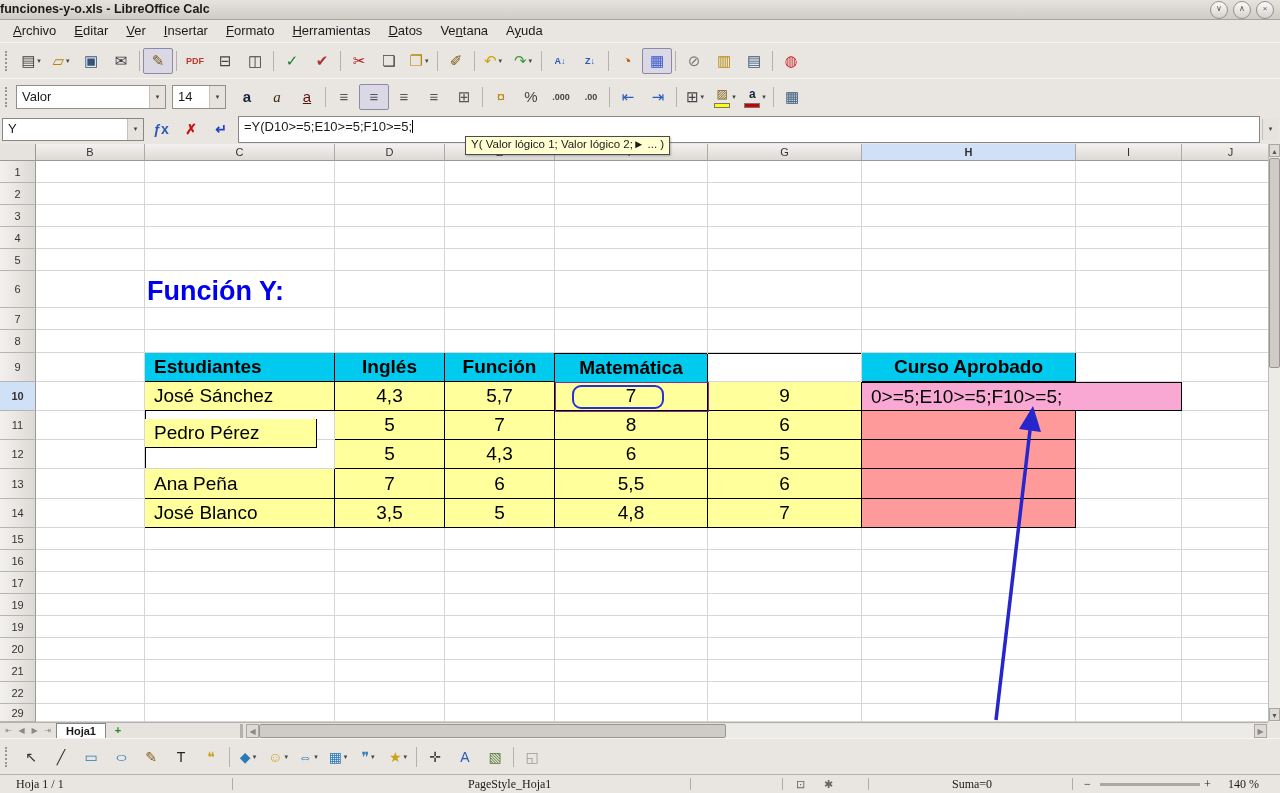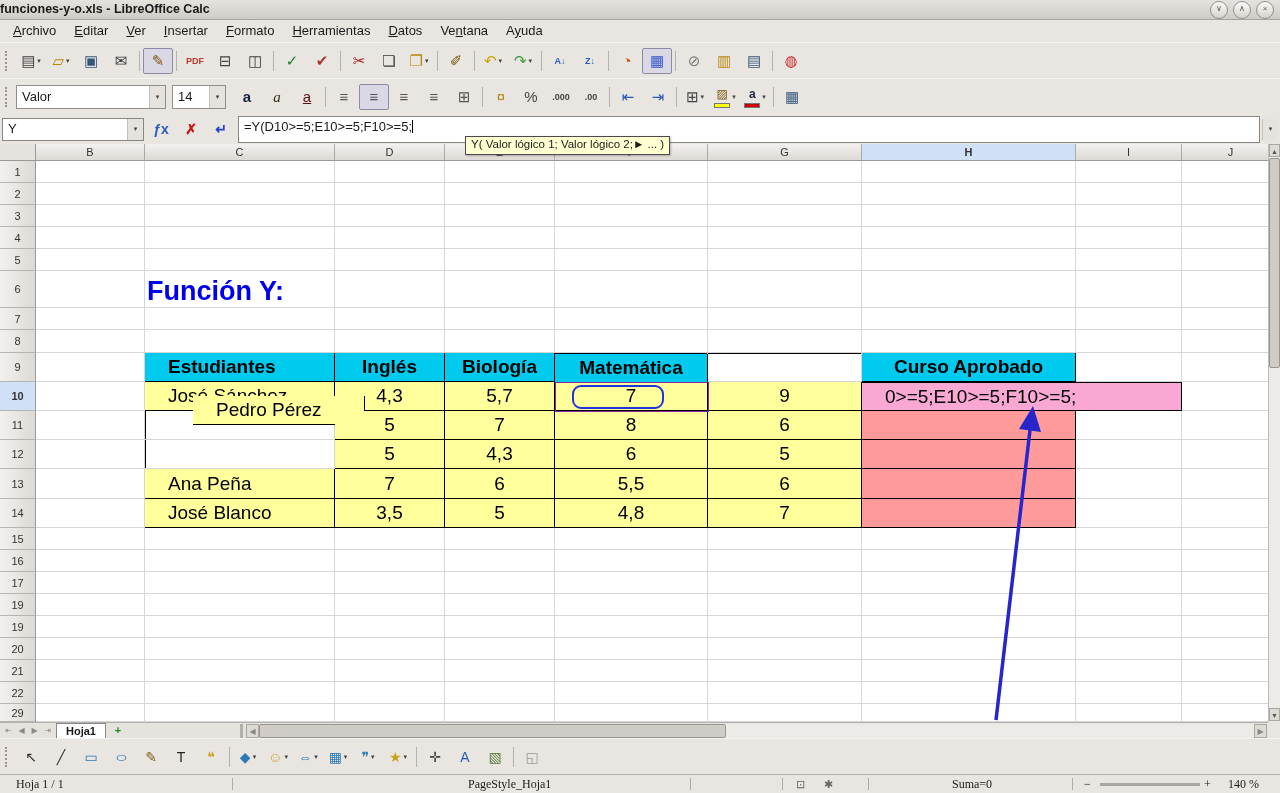--- a/index.html
+++ b/index.html
@@ -65,21 +65,21 @@
   .col-hdr.active{background:#cfe0f7;font-weight:bold;}
   .row-hdr{position:absolute;left:0;width:36px;background:linear-gradient(90deg,#f3f1ef,#ddd9d5);
      border-right:1px solid #999;border-bottom:1px solid #b5b5b5;box-sizing:border-box;
      font-size:11px;display:flex;align-items:center;justify-content:center;color:#333;}
   .row-hdr.active{background:#cfe0f7;font-weight:bold;}
   .vline{position:absolute;width:1px;top:17px;bottom:0;background:#d6d6d6;pointer-events:none;}
   .hline{position:absolute;height:1px;left:36px;right:0;background:#d6d6d6;pointer-events:none;}
   .cell{position:absolute;display:flex;align-items:center;justify-content:center;
      font-size:19px;color:#000;box-sizing:border-box;border-right:1px solid #000;border-bottom:1px solid #000;
      white-space:nowrap;overflow:hidden;}
-  .cell.left{justify-content:flex-start;padding-left:23px;}
+  .cell.left{justify-content:flex-start;padding-left:9px;}
   .cell.th{background:#00cbee;font-weight:bold;}
   .cell.yellow{background:#ffff9c;}
   .cell.pink{background:#ff9a9a;}
   .cell.pink-edit{background:#f9a8d4;border-top:1px solid #000;}
   #table-frame{position:absolute;border-left:1px solid #000;border-top:1px solid #000;box-sizing:border-box;pointer-events:none;}
   #func-title{position:absolute;left:147px;top:130px;font-size:27px;font-weight:bold;color:#0000ee;line-height:34px;}
   #ref-box{position:absolute;left:572px;top:241px;width:92px;height:24px;border:2px solid #2233dd;border-radius:9px;box-sizing:border-box;pointer-events:none;z-index:5;}
   #f10-outline{position:absolute;left:555px;top:238px;width:154px;height:30px;border:1px solid #8a2a9a;box-sizing:border-box;pointer-events:none;z-index:4;}
   #arrow-svg{position:absolute;left:0;top:0;width:1268px;height:578px;pointer-events:none;z-index:6;}
   
@@ -480,30 +480,30 @@
     <div class="hline" style="top: 427px;"></div>
     <div class="hline" style="top: 449px;"></div>
     <div class="hline" style="top: 471px;"></div>
     <div class="hline" style="top: 493px;"></div>
     <div class="hline" style="top: 515px;"></div>
     <div class="hline" style="top: 537px;"></div>
     <div class="hline" style="top: 559px;"></div>
     <div class="hline" style="top: 577px;"></div>
     <div class="cell th left" style="left: 145px; top: 209px; width: 190px; height: 29px;">Estudiantes</div>
     <div class="cell th" style="left: 335px; top: 209px; width: 110px; height: 29px;">Inglés</div>
-    <div class="cell th" style="left: 445px; top: 209px; width: 110px; height: 29px;">Biología</div>
+    <div class="cell th" style="left: 445px; top: 209px; width: 110px; height: 29px;">Función</div>
     <div class="cell th" style="left: 555px; top: 210px; width: 153px; height: 29px;">Matemática</div>
     <div class="cell yellow left" style="left: 145px; top: 238px; width: 190px; height: 29px;">José Sánchez</div>
     <div class="cell th" style="left: 862px; top: 209px; width: 214px; height: 29px;">Curso Aprobado</div>
     <div class="cell yellow" style="left: 335px; top: 238px; width: 110px; height: 29px;">4,3</div>
     <div class="cell yellow" style="left: 445px; top: 238px; width: 110px; height: 29px;">5,7</div>
     <div class="cell yellow" style="left: 555px; top: 238px; width: 153px; height: 29px;">7</div>
     <div class="cell yellow" style="left: 708px; top: 238px; width: 154px; height: 29px;">9</div>
     <div class="cell pink-edit left" style="left: 862px; top: 238px; width: 320px; height: 29px;">0&gt;=5;E10&gt;=5;F10&gt;=5;</div>
-    <div class="cell yellow left" style="left: 145px; top: 252px; width: 172px; height: 29px; margin-left: 48px;">Pedro Pérez</div>
+    <div class="cell yellow left" style="left: 145px; top: 275px; width: 172px; height: 29px;">Pedro Pérez</div>
     <div class="cell yellow" style="left: 335px; top: 267px; width: 110px; height: 29px;">5</div>
     <div class="cell yellow" style="left: 445px; top: 267px; width: 110px; height: 29px;">7</div>
     <div class="cell yellow" style="left: 555px; top: 267px; width: 153px; height: 29px;">8</div>
     <div class="cell yellow" style="left: 708px; top: 267px; width: 154px; height: 29px;">6</div>
     <div class="cell pink" style="left: 862px; top: 267px; width: 214px; height: 29px;"></div>
     <div class="cell yellow" style="left: 335px; top: 296px; width: 110px; height: 29px;">5</div>
     <div class="cell yellow" style="left: 445px; top: 296px; width: 110px; height: 29px;">4,3</div>
     <div class="cell yellow" style="left: 555px; top: 296px; width: 153px; height: 29px;">6</div>
     <div class="cell yellow" style="left: 708px; top: 296px; width: 154px; height: 29px;">5</div>
     <div class="cell pink" style="left: 862px; top: 296px; width: 214px; height: 29px;"></div>

